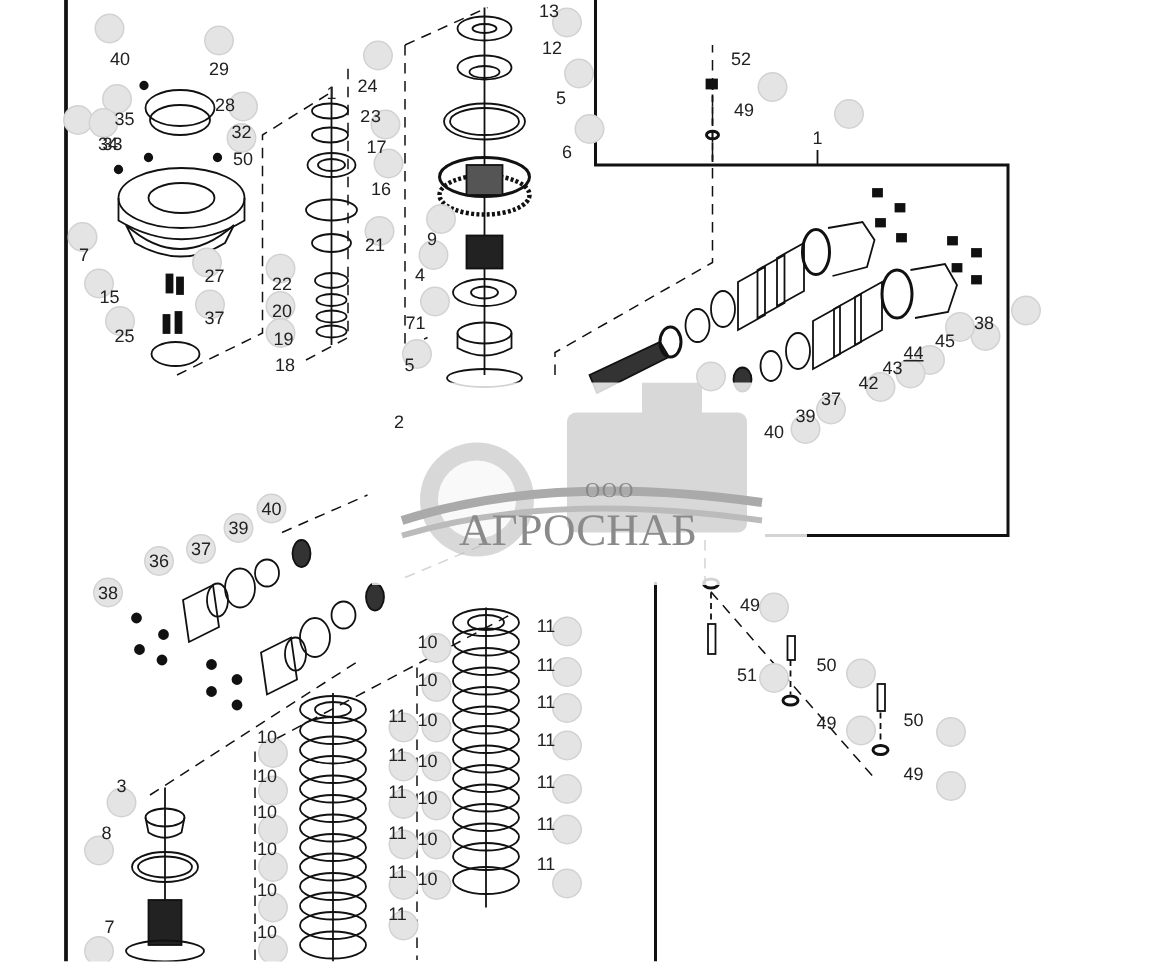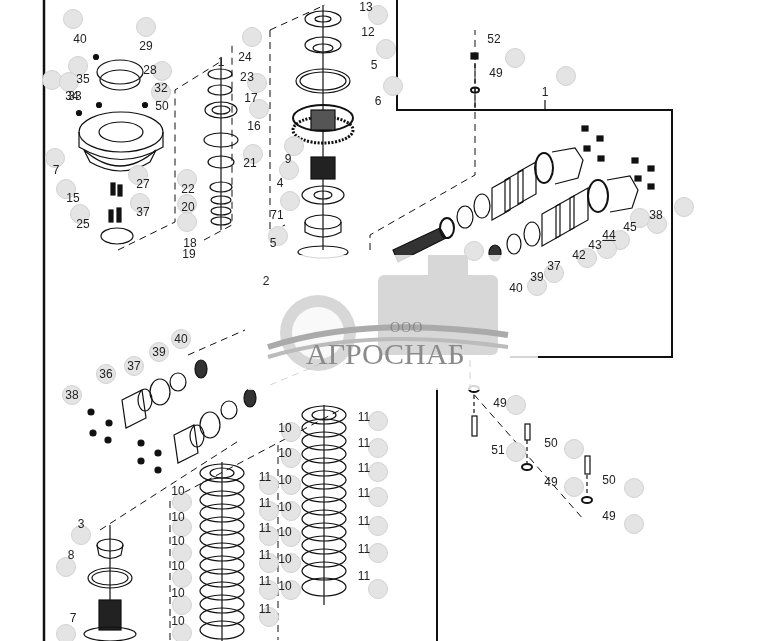--- a/index.html
+++ b/index.html
@@ -313,21 +313,21 @@
     <span class="lbl" style="left: 143px; top: 212px;">37</span>
     <span class="lbl" style="left: 83px; top: 224px;">25</span>
     <span class="lbl" style="left: 221px; top: 62px;">1</span>
     <span class="lbl" style="left: 245px; top: 57px;">24</span>
     <span class="lbl" style="left: 247px; top: 78px; font-family: Liberation Mono, monospace;">23</span>
     <span class="lbl" style="left: 251px; top: 98px;">17</span>
     <span class="lbl" style="left: 254px; top: 126px;">16</span>
     <span class="lbl" style="left: 250px; top: 163px;">21</span>
     <span class="lbl" style="left: 188px; top: 189px;">22</span>
     <span class="lbl" style="left: 188px; top: 207px;">20</span>
-    <span class="lbl" style="left: 189px; top: 226px; margin-top: 28px;">19</span>
+    <span class="lbl" style="left: 189px; top: 226px;">19</span>
     <span class="lbl" style="left: 190px; top: 243px;">18</span>
     <span class="lbl" style="left: 366px; top: 7px;">13</span>
     <span class="lbl" style="left: 368px; top: 32px;">12</span>
     <span class="lbl" style="left: 374px; top: 65px;">5</span>
     <span class="lbl" style="left: 378px; top: 101px;">6</span>
     <span class="lbl" style="left: 288px; top: 159px;">9</span>
     <span class="lbl" style="left: 280px; top: 183px;">4</span>
     <span class="lbl" style="left: 277px; top: 215px;">71</span>
     <span class="lbl" style="left: 273px; top: 243px;">5</span>
     <span class="lbl" style="left: 494px; top: 39px;">52</span>

